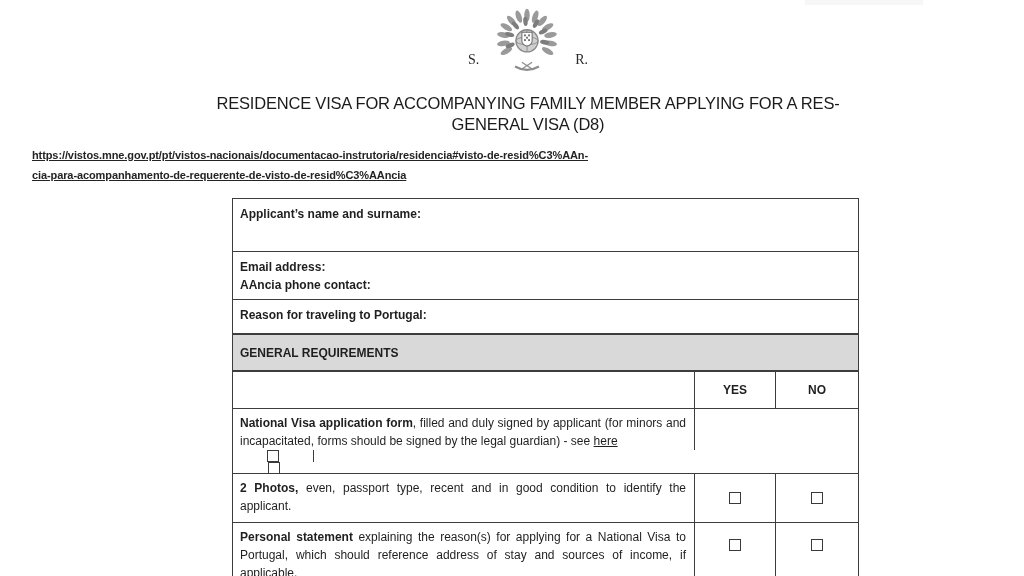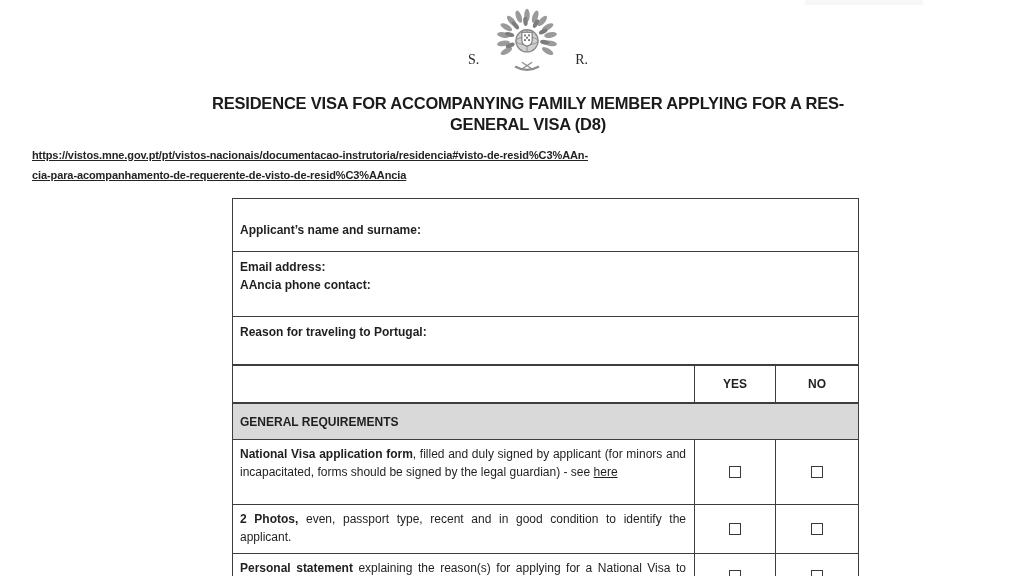--- a/index.html
+++ b/index.html
@@ -25,21 +25,21 @@
   .emblem-inner { display: flex; align-items: flex-end; transform: translateX(16px); }
   .emblem-letter {
     font-family: "Liberation Serif", "DejaVu Serif", serif;
     font-size: 14px; color: #2a2a2a; margin: 0 5px 7px 5px;
   }
   .emblem-svg { display: block; }
 
   
   .title {
     position: absolute; top: 93px; left: 32px; right: 0;
-    text-align: center; font-weight: bold; font-size: 16.5px;
+    text-align: center; font-weight: normal; font-size: 16.5px;
     line-height: 21px; color: #1b1b1b; letter-spacing: -0.2px;
   }
 
   
   .url {
     position: absolute; top: 145px; left: 32px; right: 0;
     font-weight: bold; font-size: 11px;
     line-height: 20px; color: #242424; letter-spacing: -0.1px;
   }
   .url-line { text-decoration: underline; }
@@ -47,26 +47,26 @@
   
   .doc-table {
     position: absolute; left: 232px; top: 198px; width: 625px;
     border: 1px solid #3d3d3d;
     font-size: 12px;
     box-sizing: content-box;
   }
   .trow { display: flex; border-top: 1px solid #3d3d3d; box-sizing: border-box; }
   .trow:first-child { border-top: none; }
   .trow.thick { border-top-width: 2px; }
-  .r1 { height: 40px; align-items: flex-end; }
+  .r1 { height: 40px; }
   .r2 { height: 48px; margin-top: 12px; }
-  .r3 { height: 48px; margin-top: 17px; }
+  .r3 { height: 34px; }
   .r4 { height: 37px; background: #d9d9d9; }
   .r5 { height: 38px; }
-  .r6 { height: 65px; }
+  .r6 { height: 65px; flex-direction: column; }
   .r7 { height: 49px; }
   .r8 { height: 74px; }
 
   .cell { box-sizing: border-box; }
   .cell.full {
     flex: 1; padding: 6px 8px 0 7px; font-weight: bold; line-height: 18px;
   }
   .cell.sec { display: flex; align-items: center; padding-top: 0; }
   .cell.text {
     width: 462px; padding: 5px 8px 0 7px; line-height: 18px;
@@ -161,30 +161,30 @@
       <div class="cell full">
         <div>Email address:</div>
         <div>AAncia phone contact:</div>
       </div>
     </div>
 
     <div class="trow r3">
       <div class="cell full">Reason for traveling to Portugal:</div>
     </div>
 
+    <div class="trow r4 thick">
+      <div class="cell full sec">GENERAL REQUIREMENTS</div>
+    </div>
+
     <div class="trow r5 thick">
       <div class="cell text"></div>
       <div class="cell choice yes">YES</div>
       <div class="cell choice no">NO</div>
     </div>
 
-    <div class="trow r4 thick">
-      <div class="cell full sec">GENERAL REQUIREMENTS</div>
-    </div>
-
     <div class="trow r6">
       <div class="cell text"><b>National Visa application form</b><span>, filled and duly signed by applicant (for minors and incapacitated, forms should be signed by the legal guardian) - see </span><span class="inlink">here</span></div>
       <div class="cell choice yes">
           <span class="checkbox"></span>
         </div>
       <div class="cell choice no">
           <span class="checkbox"></span>
         </div>
     </div>
 

